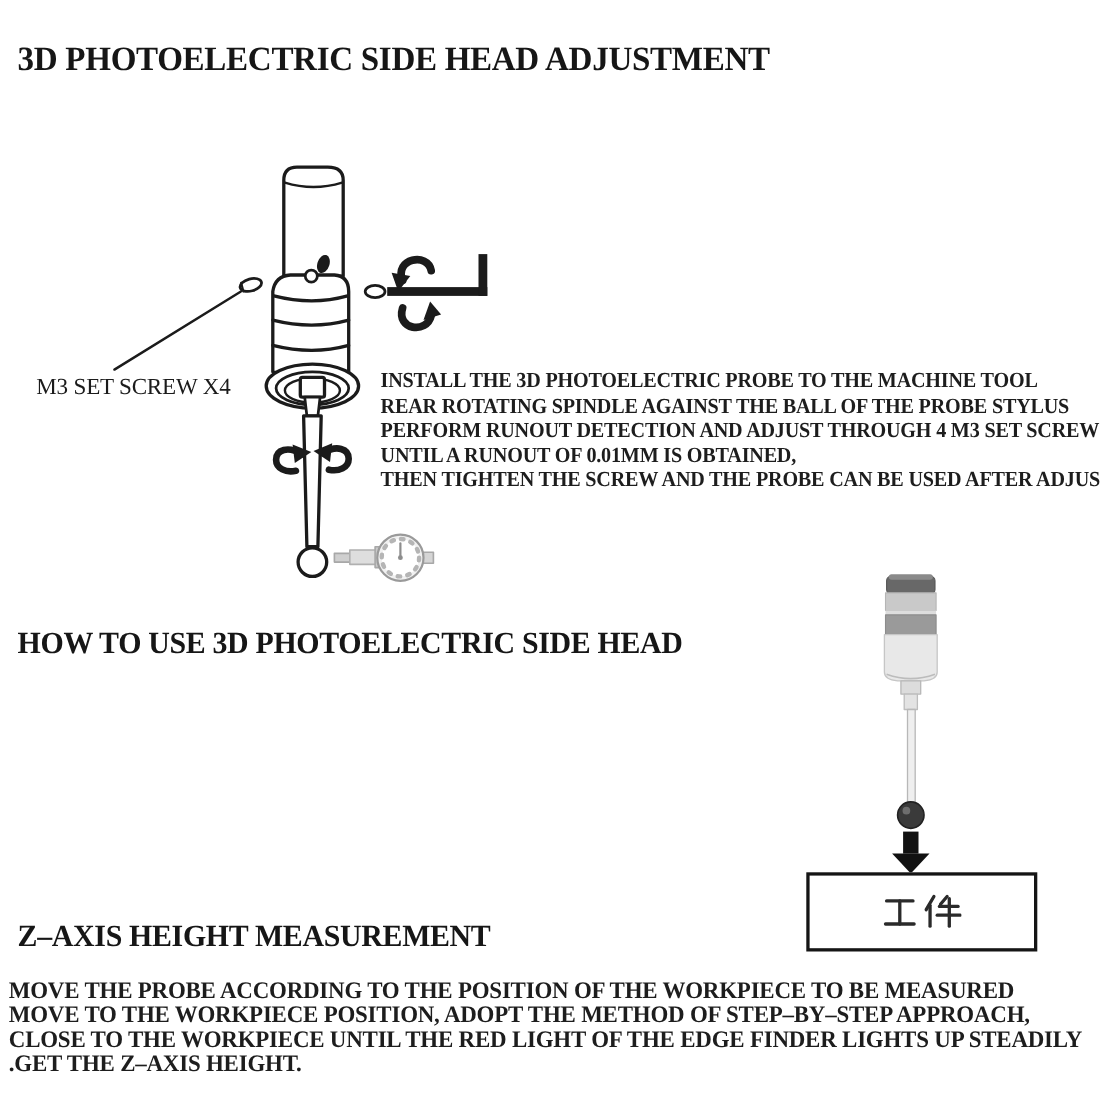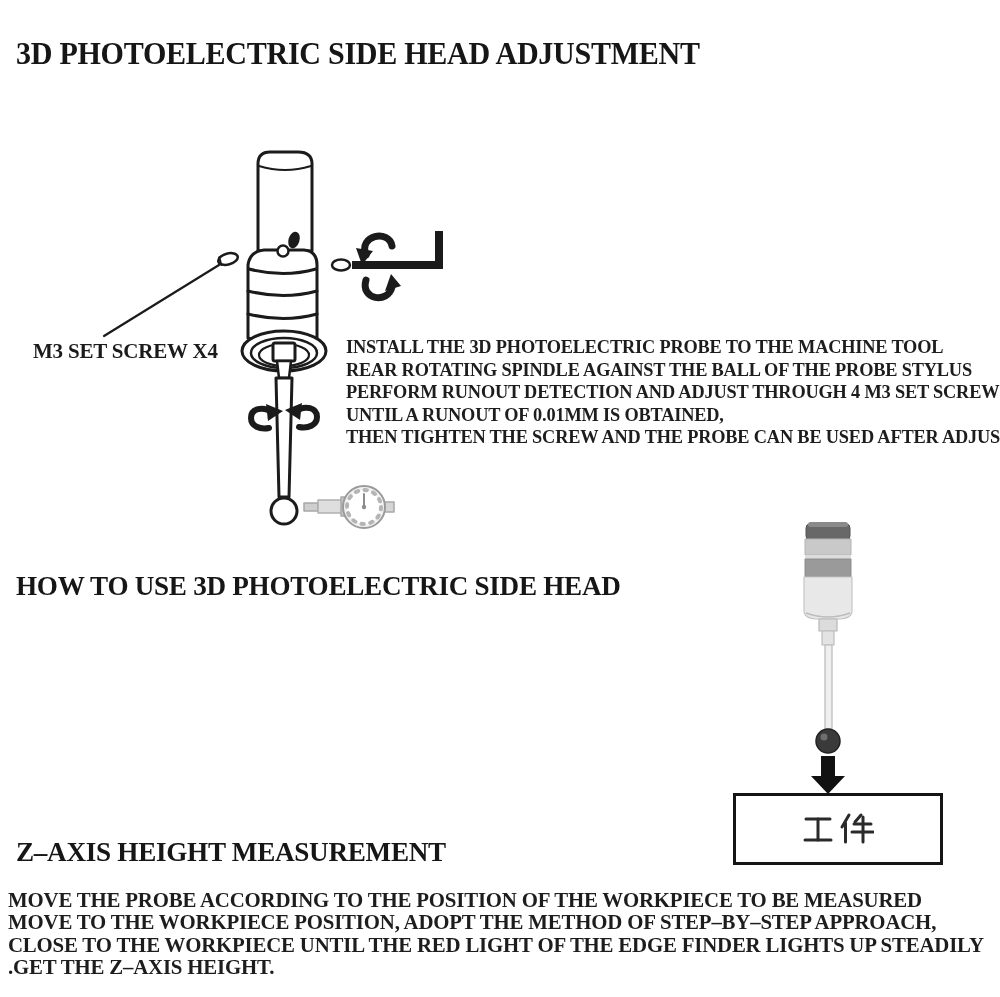--- a/index.html
+++ b/index.html
@@ -23,21 +23,21 @@
   .h-main { font-size:31px; }
   .h-sub  { font-size:28px; }
   .txtblock {
     font-weight:700;
     white-space:nowrap;
     color:#1d1d1d;
     transform-origin:0 0;
   }
   .blk1 { font-size:19.5px; line-height:22.6px; transform:scaleX(0.94); letter-spacing:-0.2px; }
   .blk2 { font-size:21.5px; line-height:22.3px; transform:scaleX(0.97); letter-spacing:-0.2px; }
-  .m3label { font-size:21px; font-weight:700; white-space:nowrap; letter-spacing:-0.2px;text-align:right; }
+  .m3label { font-size:21px; font-weight:400; white-space:nowrap; letter-spacing:-0.2px;text-align:right; }
   .workbox {
     border:3px solid #151515;
     background:#ffffff;
     display:flex; align-items:center; justify-content:center;
   }
   svg { display:block; }
 </style>
 </head>
 <body>
 

